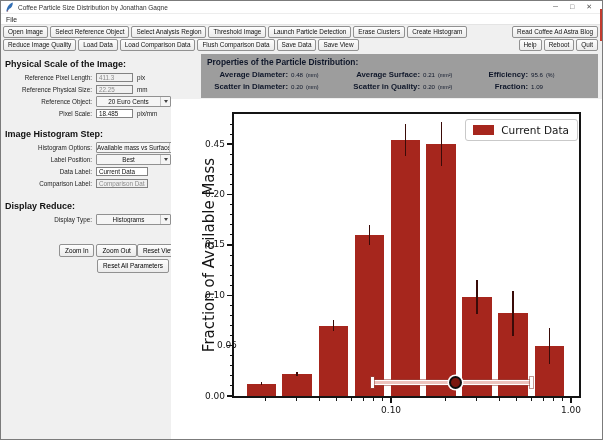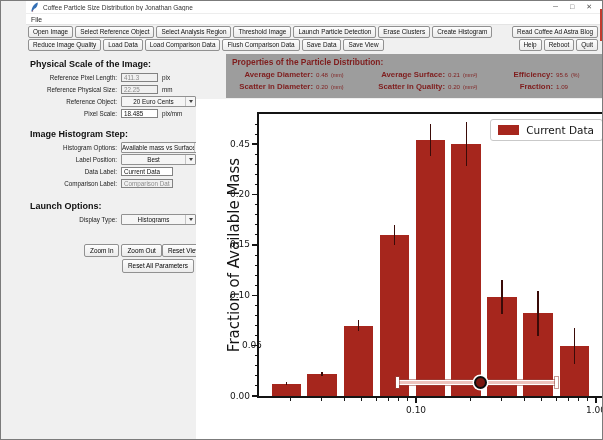--- a/index.html
+++ b/index.html
@@ -1,20 +1,20 @@
 <!DOCTYPE html>
 <html><head>
 <meta charset="utf-8">
 <style>
   html,body{margin:0;padding:0;background:#c8c8c8;}
   *{box-sizing:border-box;}
   .window{
     position:relative;width:603px;height:440px;background:#f0f0f0;
     border:1px solid #7b7b7b;overflow:hidden;
-    font-family:"Liberation Sans",sans-serif;color:#111;padding-left:25px;
+    font-family:"Liberation Sans",sans-serif;color:#111;
   }
   
   .titlebar{height:13px;background:#ffffff;display:flex;align-items:center;padding:0 4px;border-bottom:1px solid #ededed;}
   .title-icon{width:9px;height:10px;margin-right:4px;flex:0 0 auto;}
   .title-text{font-size:6.5px;color:#333;flex:1 1 auto;white-space:nowrap;overflow:hidden;}
   .win-controls{display:flex;gap:12px;margin-right:6px;}
   .win-btn{font-size:7px;color:#555;line-height:8px;cursor:default;}
   .red-sliver{position:absolute;right:0;top:8px;width:2px;height:32px;background:#c23b2e;}
   
   .menubar{height:11px;background:#ffffff;display:flex;align-items:center;padding:0 5px;border-bottom:1px solid #e4e4e4;}
@@ -52,21 +52,21 @@
     font-size:6.4px;line-height:1;padding:2.5px 5px;
     background:linear-gradient(#fdfdfd,#ebebeb);border:1px solid #919191;border-radius:2px;cursor:default;white-space:nowrap;
   }
   .panel-buttons{margin-top:20px;padding:0 2px 0 58px;}
   .pb-row1{display:flex;align-items:center;}
   .pb-row2{display:flex;justify-content:flex-end;margin-top:2px;}
   .pb-gap{flex:1 1 auto;}
   
   .props{
     position:absolute;left:200px;top:0;width:397px;height:44px;background:#9d9d9d;
-    padding:3px 6px;color:#7f1d1d;
+    padding:3px 6px;color:#0f172a;
   }
   .props-h{font-size:8.4px;font-weight:bold;margin-bottom:3px;}
   .props-grid{display:grid;grid-template-columns:84px 44px 88px 44px 64px 44px;row-gap:3px;align-items:center;}
   .stat-lbl{font-size:7.8px;font-weight:bold;text-align:right;padding-right:3px;white-space:nowrap;}
   .stat-val{font-size:6.2px;white-space:nowrap;}
   .stat-val .u{font-size:5.4px;margin-left:3px;}
   
   .canvas{position:absolute;left:170px;top:45px;width:433px;height:344px;background:#ffffff;font-family:"DejaVu Sans",sans-serif;}
   .canvas *{position:absolute;}
   .plot-box{border:2px solid #141414;background:#fff;}
@@ -190,21 +190,21 @@
           <div class="f-row">
             <span class="f-lbl">Data Label:</span>
             <input class="entry" type="text" value="Current Data" style="width: 52px;">
           </div>
           <div class="f-row">
             <span class="f-lbl">Comparison Label:</span>
             <input class="entry" type="text" disabled="" value="Comparison Data" style="width: 52px;">
           </div>
         </div>
 
-      <div class="section-h" style="margin-top:13px;">Launch Options:</div>
+      <div class="section-h" style="margin-top:13px;">Display Reduce:</div>
       <div id="display-fields">
           <div class="f-row">
             <span class="f-lbl">Display Type:</span>
             <div class="combo">
               <span class="combo-text">Histograms</span>
               <span class="combo-arrow"></span>
             </div>
           </div>
         </div>
 

